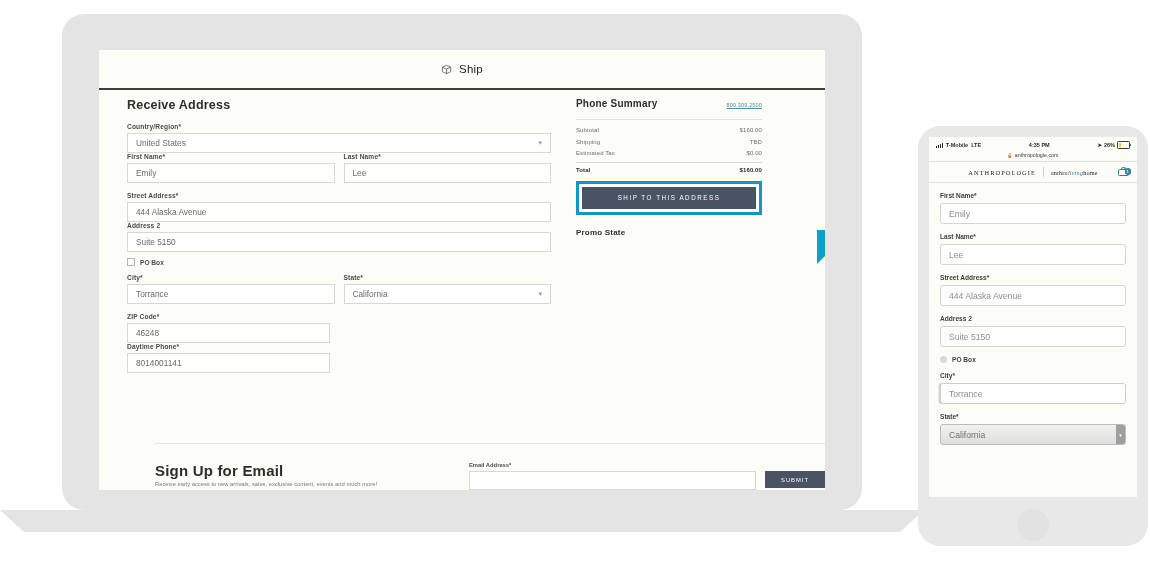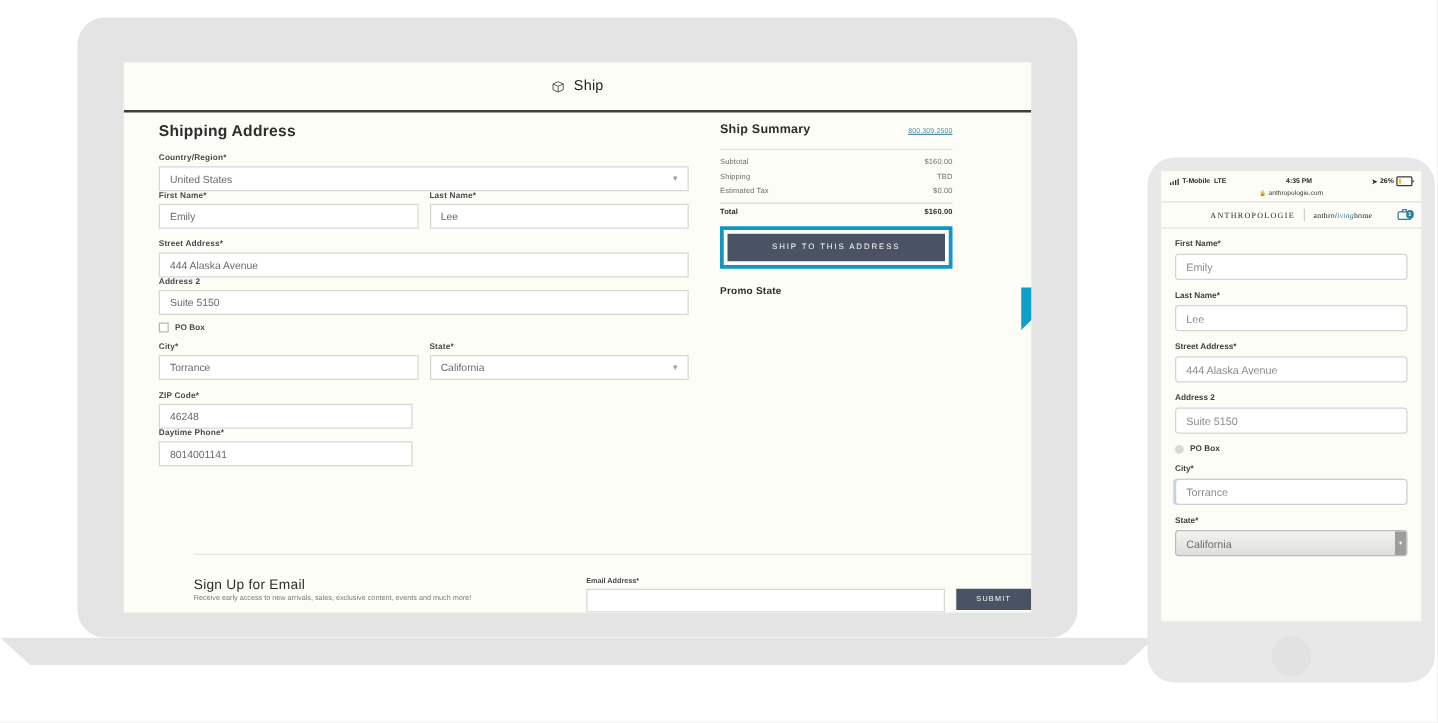--- a/index.html
+++ b/index.html
@@ -79,21 +79,21 @@
 
   
   .arrow{position:absolute;left:716px;top:178px;width:80px;height:80px;pointer-events:none;}
 
   
   .signup{
     position:absolute;left:28px;top:345px;width:670px;border-top:1px solid #e8e8e2;
     padding-top:18px;display:flex;
   }
   .signup-left{width:270px;}
-  .signup-left h3{margin:0 0 0 0;font-size:11px;font-weight:400;color:#2e2e2e;letter-spacing:.2px;}
+  .signup-left h3{margin:0 0 0 0;font-size:15px;font-weight:700;color:#2e2e2e;letter-spacing:.2px;}
   .signup-left p{margin:0;font-size:5.8px;line-height:1.8;color:#7a7a7a;}
   .signup-right{flex:1;padding-left:44px;}
   .signup-right .em-lbl{font-size:5.8px;font-weight:700;color:#4a4a4a;margin-bottom:3px;}
   .em-row{display:flex;gap:9px;align-items:flex-start;}
   .em-inp{flex:1;height:17px;border:1px solid #d8d8d2;background:#fff;}
   .em-sub{
     width:60px;height:17px;background:#4a5364;color:#fff;
     display:flex;align-items:center;justify-content:center;
     font-size:5.8px;letter-spacing:1px;cursor:pointer;
   }
@@ -174,21 +174,21 @@
               <path d="M12 11v10"></path>
           </svg>
         </span>
         <span>Ship</span>
       </div>
     </div>
 
     <div class="screen-pad">
 
       <div class="form-col">
-        <h2 class="sec-title">Shipping Address</h2>
+        <h2 class="sec-title">Receive Address</h2>
 
         <div class="fld">
           <label>Country/Region*</label>
           <div class="inp sel">
             <span>United States</span>
             <span class="chev">▾</span>
           </div>
         </div>
 
         <div class="row2">
@@ -251,21 +251,21 @@
         <div class="fld half">
           <label>Daytime Phone*</label>
           <div class="inp">
             <span>8014001141</span>
           </div>
         </div>
       </div>
 
       <div class="summary">
         <div class="sum-head">
-          <h3>Ship Summary</h3>
+          <h3>Phone Summary</h3>
           <a class="sum-phone" href="#">800.309.2500</a>
         </div>
         <div class="sum-rows">
           <div class="sum-row">
             <span>Subtotal</span>
             <span>$160.00</span>
           </div>
           <div class="sum-row">
             <span>Shipping</span>
             <span>TBD</span>

